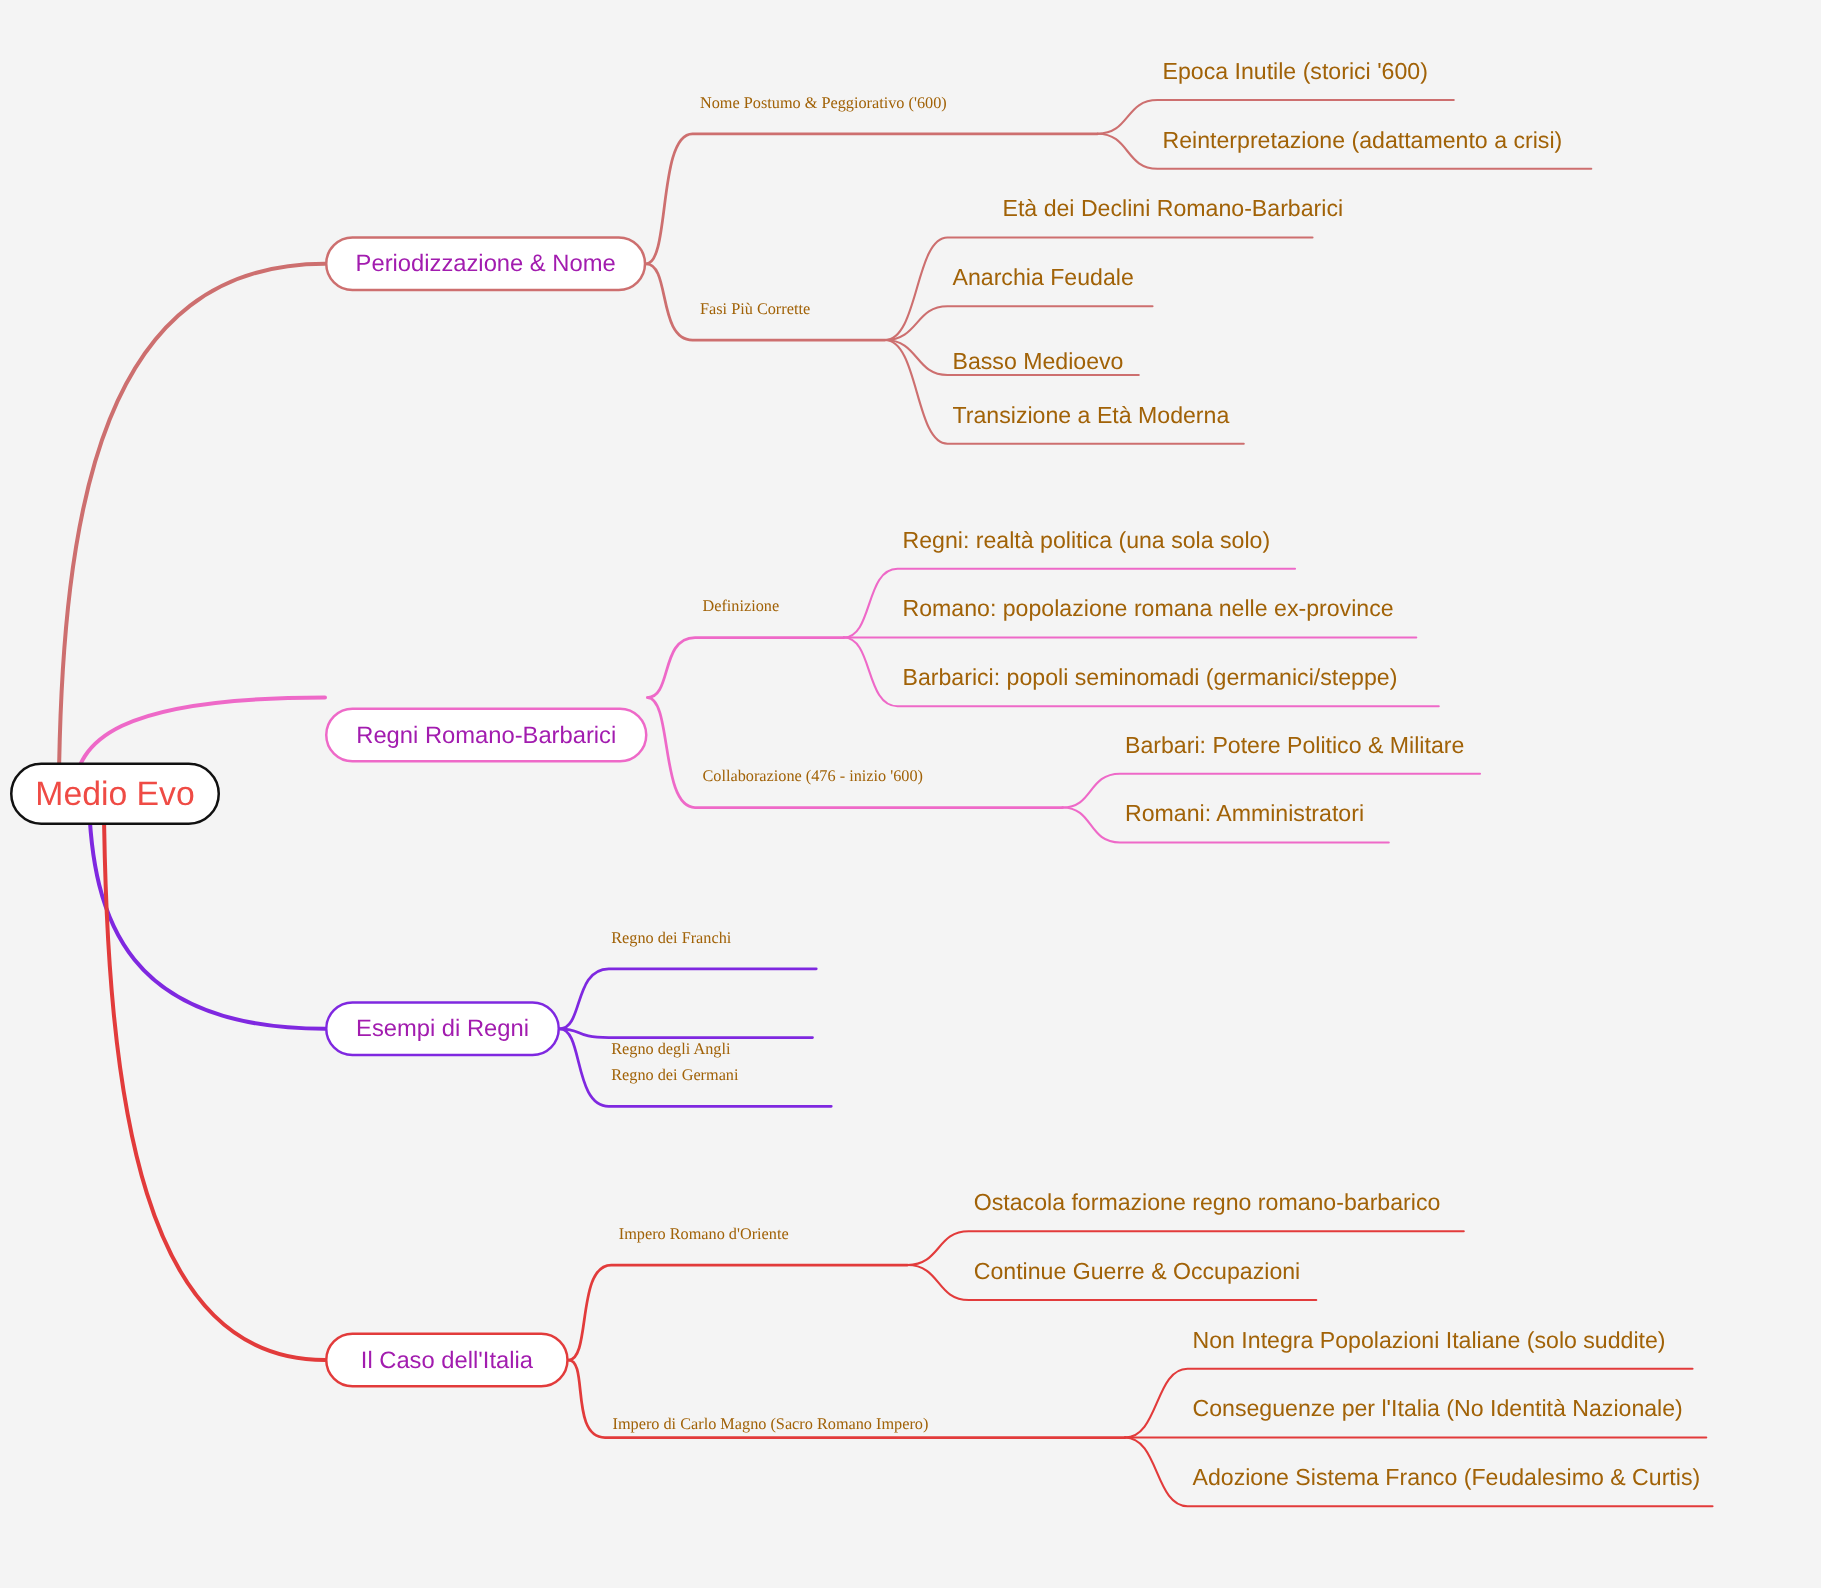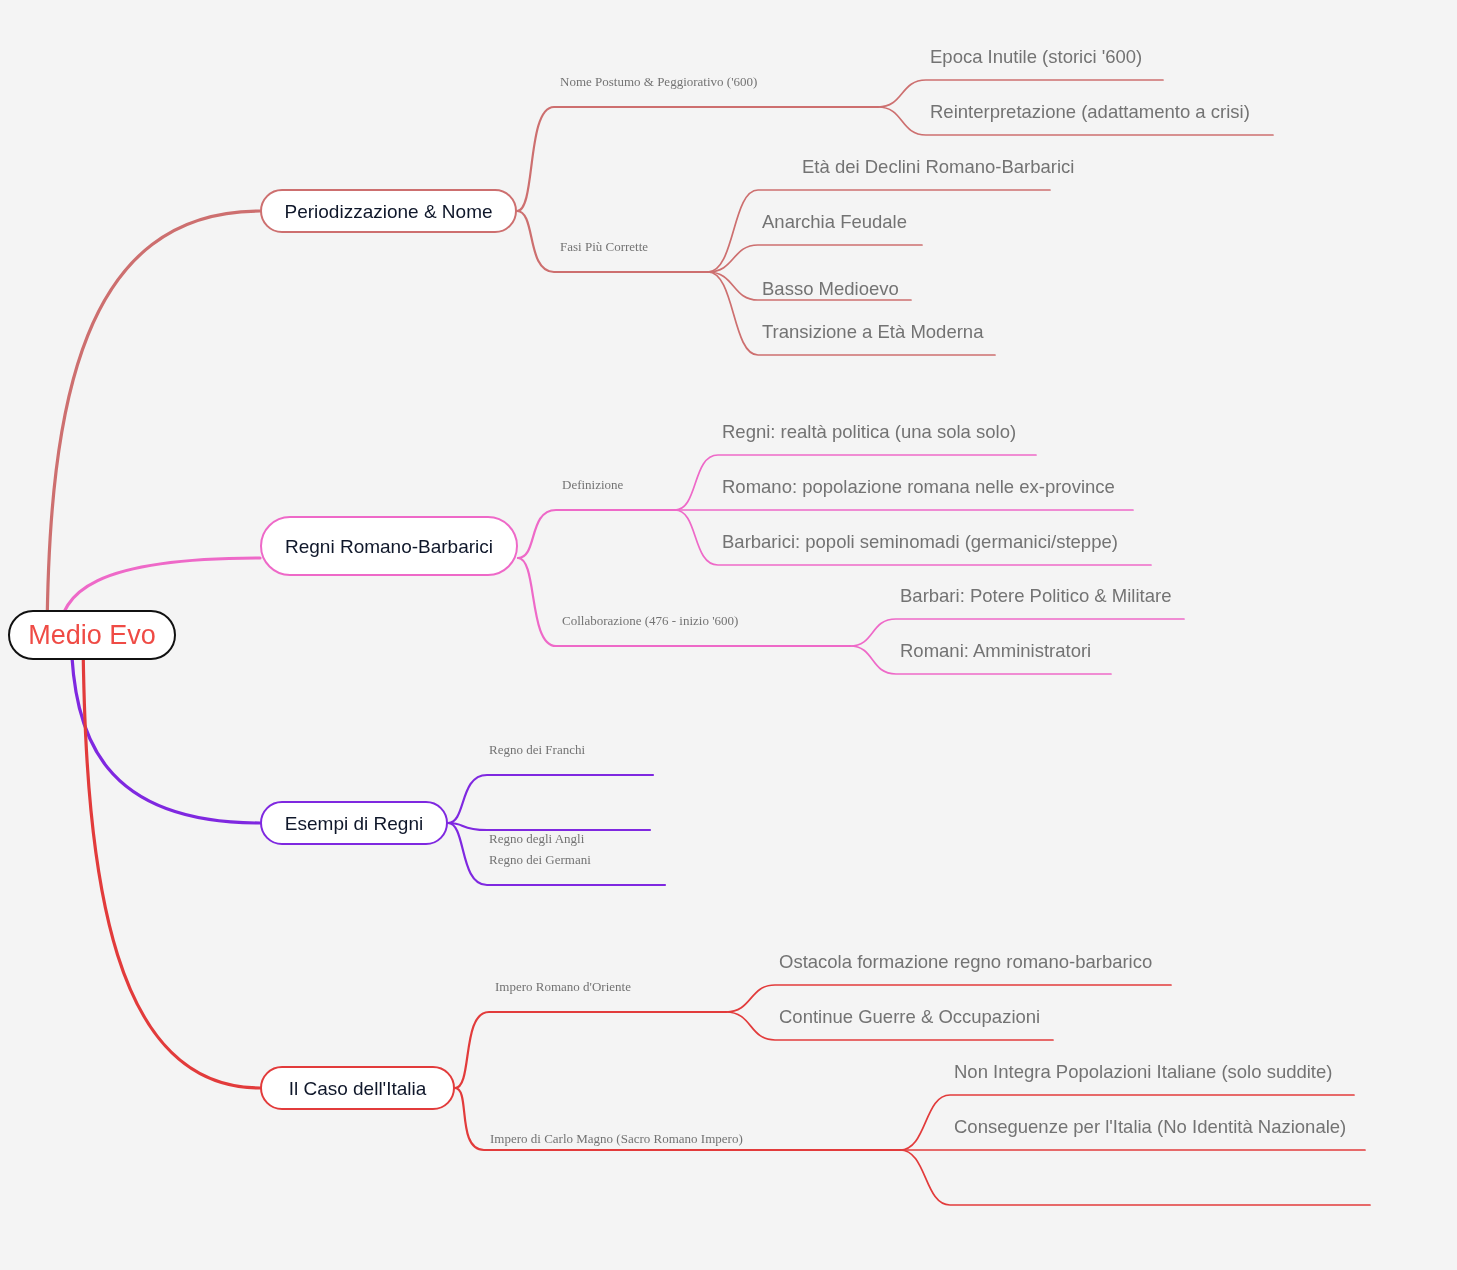--- a/index.html
+++ b/index.html
@@ -30,41 +30,41 @@
   }
   .node {
     position: absolute;
     box-sizing: border-box;
     background: #ffffff;
     border-radius: 999px;
     display: flex;
     align-items: center;
     justify-content: center;
     white-space: nowrap;
-    color: #0f172a;
+    color: #a21caf;
     line-height: 1;
   }
   .node.root {
     border: 2.2px solid #111111;
     color: #ef4b45;
     font-size: 27px;
     padding: 16px 22px;
     height: 50px;
     align-items: center;
   }
   .node.branch {
     border: 2.6px solid #cd6f6f;
     font-size: 19px;
     height: 44px;
     padding: 0 26px;
   }
   .leaf {
     position: absolute;
     white-space: nowrap;
-    color: #737373;
+    color: #a16207;
     font-size: 18.5px;
     line-height: 1;
     background: transparent;
   }
   .leaf.lvl2 { font-size: 13px; font-family: Liberation Serif, serif; }
   .leaf.lvl3 { font-size: 18.5px; }
 </style>
 </head>
 <body>
 
@@ -107,21 +107,21 @@
       <span>Periodizzazione &amp; Nome</span>
     </div>
     <div class="leaf lvl2" style="left: 560px; top: 75px;">Nome Postumo &amp; Peggiorativo ('600)</div>
     <div class="leaf lvl3" style="left: 930px; top: 48px;">Epoca Inutile (storici '600)</div>
     <div class="leaf lvl3" style="left: 930px; top: 103px;">Reinterpretazione (adattamento a crisi)</div>
     <div class="leaf lvl2" style="left: 560px; top: 240px;">Fasi Più Corrette</div>
     <div class="leaf lvl3" style="left: 762px; top: 158px; margin-left: 40px;">Età dei Declini Romano-Barbarici</div>
     <div class="leaf lvl3" style="left: 762px; top: 213px;">Anarchia Feudale</div>
     <div class="leaf lvl3" style="left: 762px; top: 268px; margin-top: 12px;">Basso Medioevo</div>
     <div class="leaf lvl3" style="left: 762px; top: 323px;">Transizione a Età Moderna</div>
-    <div class="node branch" style="left: 260px; top: 516px; width: 258px; height: 60px; border-color: rgb(238, 105, 200);">
+    <div class="node branch" style="left: 260px; top: 566px; width: 258px; height: 44px; border-color: rgb(238, 105, 200);">
       <span>Regni Romano-Barbarici</span>
     </div>
     <div class="leaf lvl2" style="left: 562px; top: 478px;">Definizione</div>
     <div class="leaf lvl3" style="left: 722px; top: 423px;">Regni: realtà politica (una sola solo)</div>
     <div class="leaf lvl3" style="left: 722px; top: 478px;">Romano: popolazione romana nelle ex-province</div>
     <div class="leaf lvl3" style="left: 722px; top: 533px;">Barbarici: popoli seminomadi (germanici/steppe)</div>
     <div class="leaf lvl2" style="left: 562px; top: 614px;">Collaborazione (476 - inizio '600)</div>
     <div class="leaf lvl3" style="left: 900px; top: 587px;">Barbari: Potere Politico &amp; Militare</div>
     <div class="leaf lvl3" style="left: 900px; top: 642px;">Romani: Amministratori</div>
     <div class="node branch" style="left: 260px; top: 801px; width: 188px; height: 44px; border-color: rgb(127, 40, 224);">
@@ -132,13 +132,14 @@
     <div class="leaf lvl2" style="left: 489px; top: 853px;">Regno dei Germani</div>
     <div class="node branch" style="left: 260px; top: 1066px; width: 195px; height: 44px; border-color: rgb(226, 59, 59);">
       <span>Il Caso dell'Italia</span>
     </div>
     <div class="leaf lvl2" style="left: 495px; top: 980px;">Impero Romano d'Oriente</div>
     <div class="leaf lvl3" style="left: 779px; top: 953px;">Ostacola formazione regno romano-barbarico</div>
     <div class="leaf lvl3" style="left: 779px; top: 1008px;">Continue Guerre &amp; Occupazioni</div>
     <div class="leaf lvl2" style="left: 490px; top: 1118px; margin-top: 14px;">Impero di Carlo Magno (Sacro Romano Impero)</div>
     <div class="leaf lvl3" style="left: 954px; top: 1063px;">Non Integra Popolazioni Italiane (solo suddite)</div>
     <div class="leaf lvl3" style="left: 954px; top: 1118px;">Conseguenze per l'Italia (No Identità Nazionale)</div>
+    <div class="leaf lvl3" style="left: 954px; top: 1173px;">Adozione Sistema Franco (Feudalesimo &amp; Curtis)</div>
   </div>
 
 </body></html>

